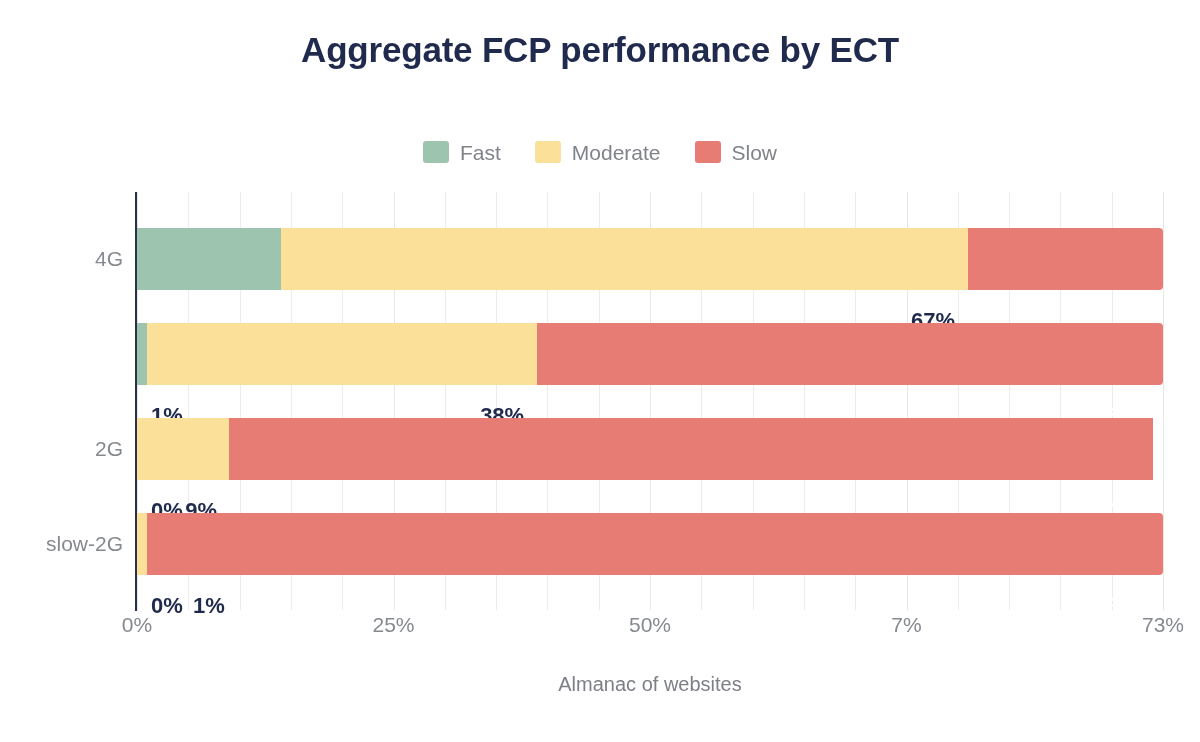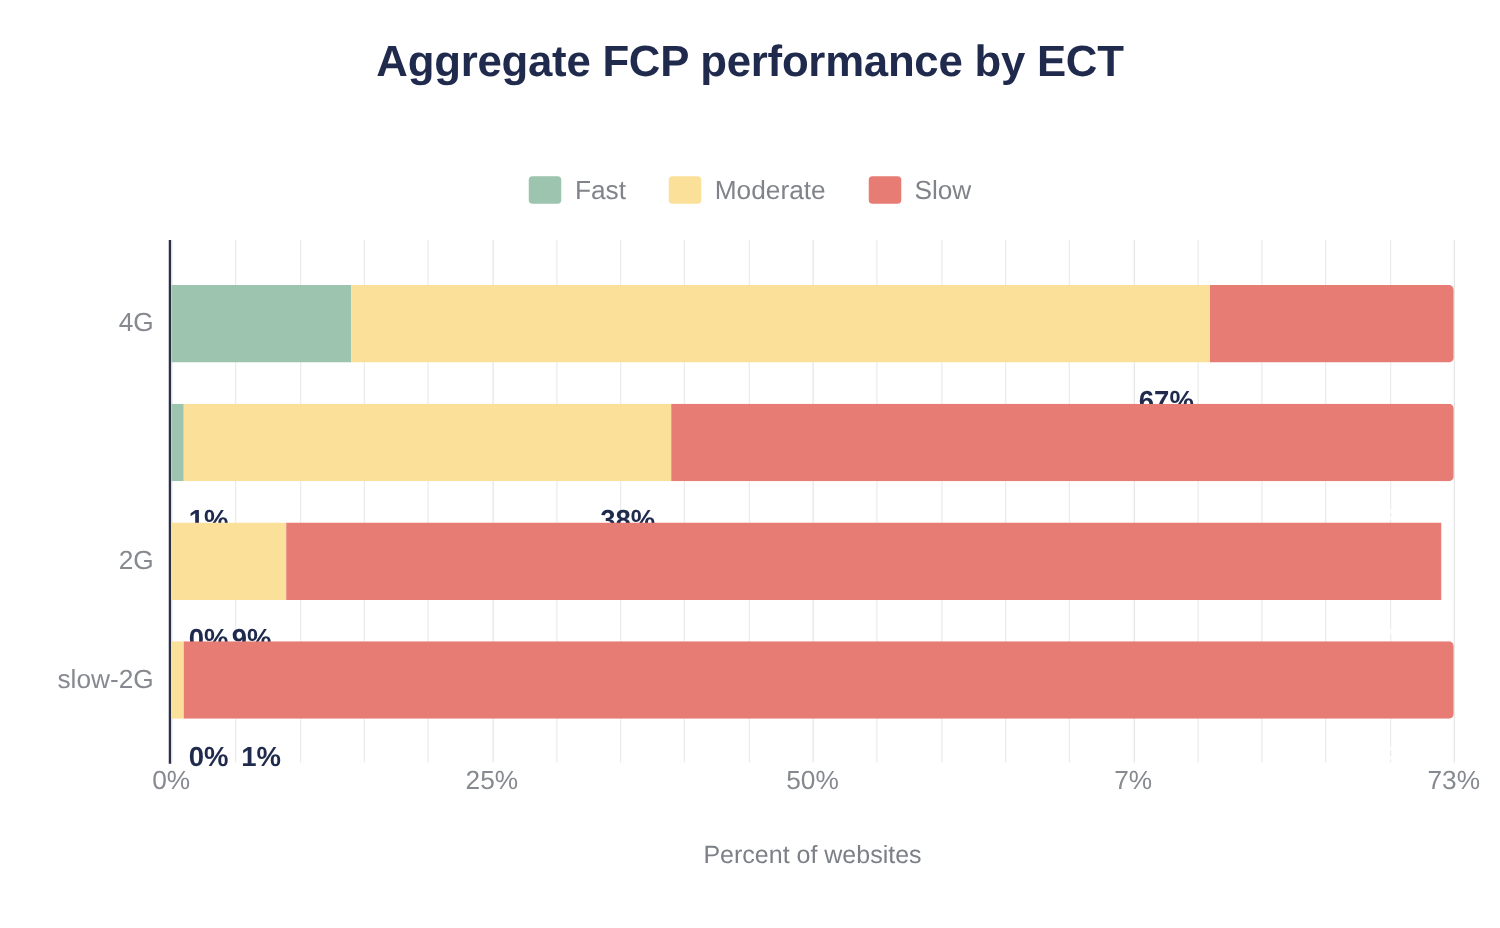--- a/index.html
+++ b/index.html
@@ -306,15 +306,15 @@
   </div>
 
   <div class="x-labels" id="x-labels">
       <div class="x-label" style="left: 137px;">0%</div>
       <div class="x-label" style="left: 393.5px;">25%</div>
       <div class="x-label" style="left: 650px;">50%</div>
       <div class="x-label" style="left: 906.5px;">7%</div>
       <div class="x-label" style="left: 1163px;">73%</div>
     </div>
 
-  <div class="x-axis-title">Percent of websites</div>
+  <div class="x-axis-title">Almanac of websites</div>
 
 </div>
 
 </body></html>

